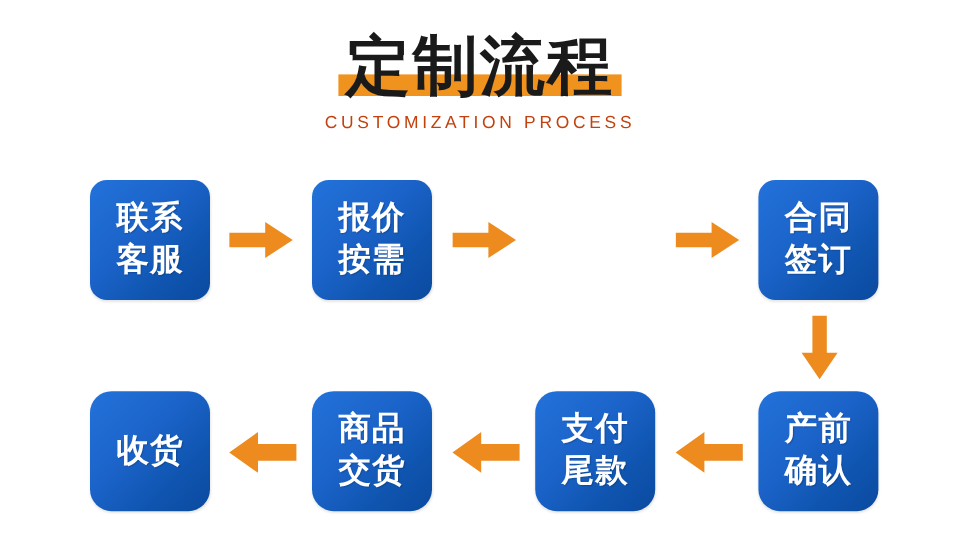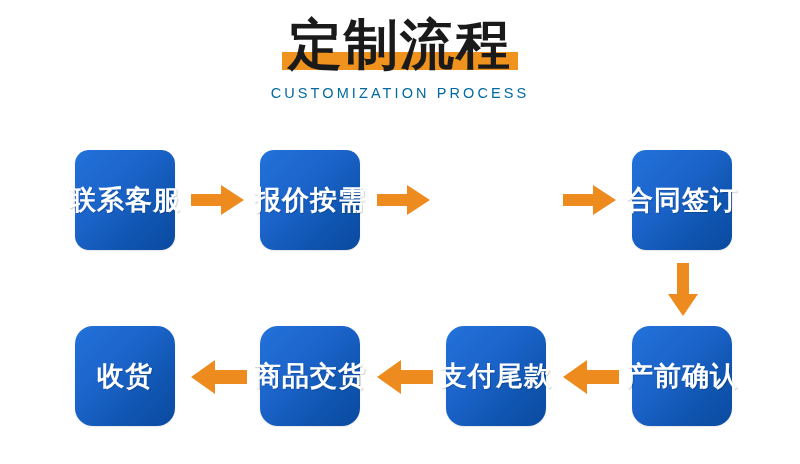--- a/index.html
+++ b/index.html
@@ -18,21 +18,21 @@
   .page {
     position: relative;
     width: 800px;
     height: 464px;
     background: #ffffff;
   }
 
   
   .header {
     position: absolute;
-    top: 0;
+    top: 10px;
     left: 0;
     width: 800px;
     text-align: center;
   }
 
   .title-wrap {
     position: relative;
     display: inline-block;
     margin-top: 14px;
     padding: 0 6px;
@@ -57,35 +57,35 @@
     color: #1a1a1a;
     letter-spacing: 2px;
     line-height: 1.15;
     white-space: nowrap;
   }
 
   .subtitle {
     margin-top: 9px;
     font-size: 14.5px;
     font-weight: normal;
-    color: #0369a1;
+    color: #c2410c;
     letter-spacing: 3.1px;
     white-space: nowrap;
   }
 
   
   .box {
     position: absolute;
     width: 100px;
     height: 100px;
     border-radius: 14px;
     background: linear-gradient(135deg, #2272DA 0%, #1b63c9 42%, #0f55b0 72%, #0b4aa0 100%);
     box-shadow: 0 1px 2px rgba(0,0,0,0.10);
     display: flex;
-    flex-direction: row;
+    flex-direction: column;
     align-items: center;
     justify-content: center;
     box-sizing: border-box;
   }
 
   .box-line {
     font-family: "DejaVu Sans", "Liberation Sans", sans-serif;
     font-size: 27px;
     font-weight: bold;
     color: #ffffff;

